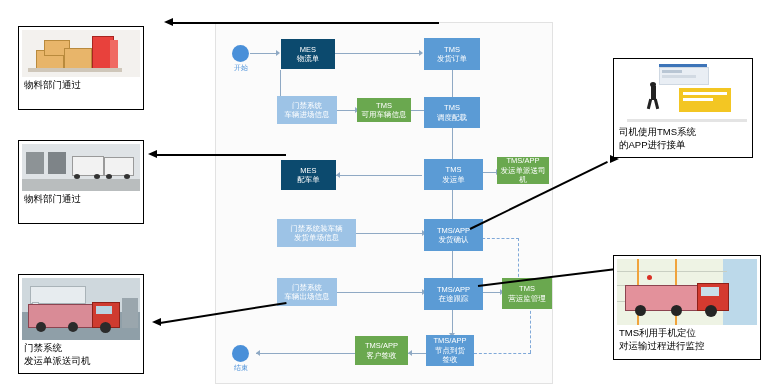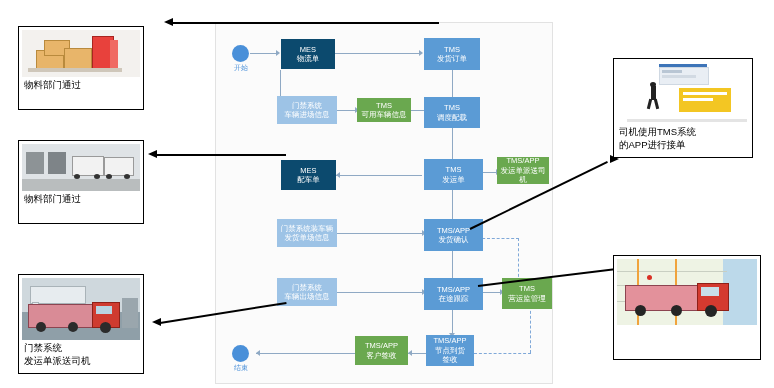--- a/index.html
+++ b/index.html
@@ -218,21 +218,21 @@
   </div>
 
   <div class="node n-blue" style="left:424px;top:159px;width:59px;height:31px;">
     <span>TMS<br>发运单</span>
   </div>
 
   <div class="node n-green" style="left:497px;top:157px;width:52px;height:27px;">
     <span>TMS/APP<br>发运单派送司机</span>
   </div>
 
-  <div class="node n-lblue" style="left:277px;top:219px;width:60px;height:28px;">
+  <div class="node n-lblue" style="left:277px;top:219px;width:79px;height:28px;">
     <span>门禁系统装车辆<br>发货单场信息</span>
   </div>
 
   <div class="node n-blue" style="left:424px;top:219px;width:59px;height:32px;">
     <span>TMS/APP<br>发货确认</span>
   </div>
 
   <div class="node n-lblue" style="left:277px;top:278px;width:60px;height:28px;">
     <span>门禁系统<br>车辆出场信息</span>
   </div>
@@ -358,16 +358,18 @@
       <div class="map-pin" style="left:30px;top:16px;"></div>
       <div class="map-pin" style="left:74px;top:30px;"></div>
       <div class="m5-truck-trailer" style="left:8px;top:26px;width:74px;height:24px;"></div>
       <div class="m5-truck-cab" style="left:80px;top:24px;width:30px;height:26px;"></div>
       <div style="position:absolute;left:84px;top:28px;width:18px;height:9px;background:#c8dfe9;"></div>
       <div class="m5-wheel" style="left:18px;top:46px;width:11px;height:11px;"></div>
       <div class="m5-wheel" style="left:54px;top:46px;width:11px;height:11px;"></div>
       <div class="m5-wheel" style="left:88px;top:46px;width:12px;height:12px;"></div>
     </div>
     <div class="cap" style="top:70px;">
+      <div>TMS利用手机定位</div>
+      <div>对运输过程进行监控</div>
     </div>
   </div>
 
 </div>
 
 </body></html>

